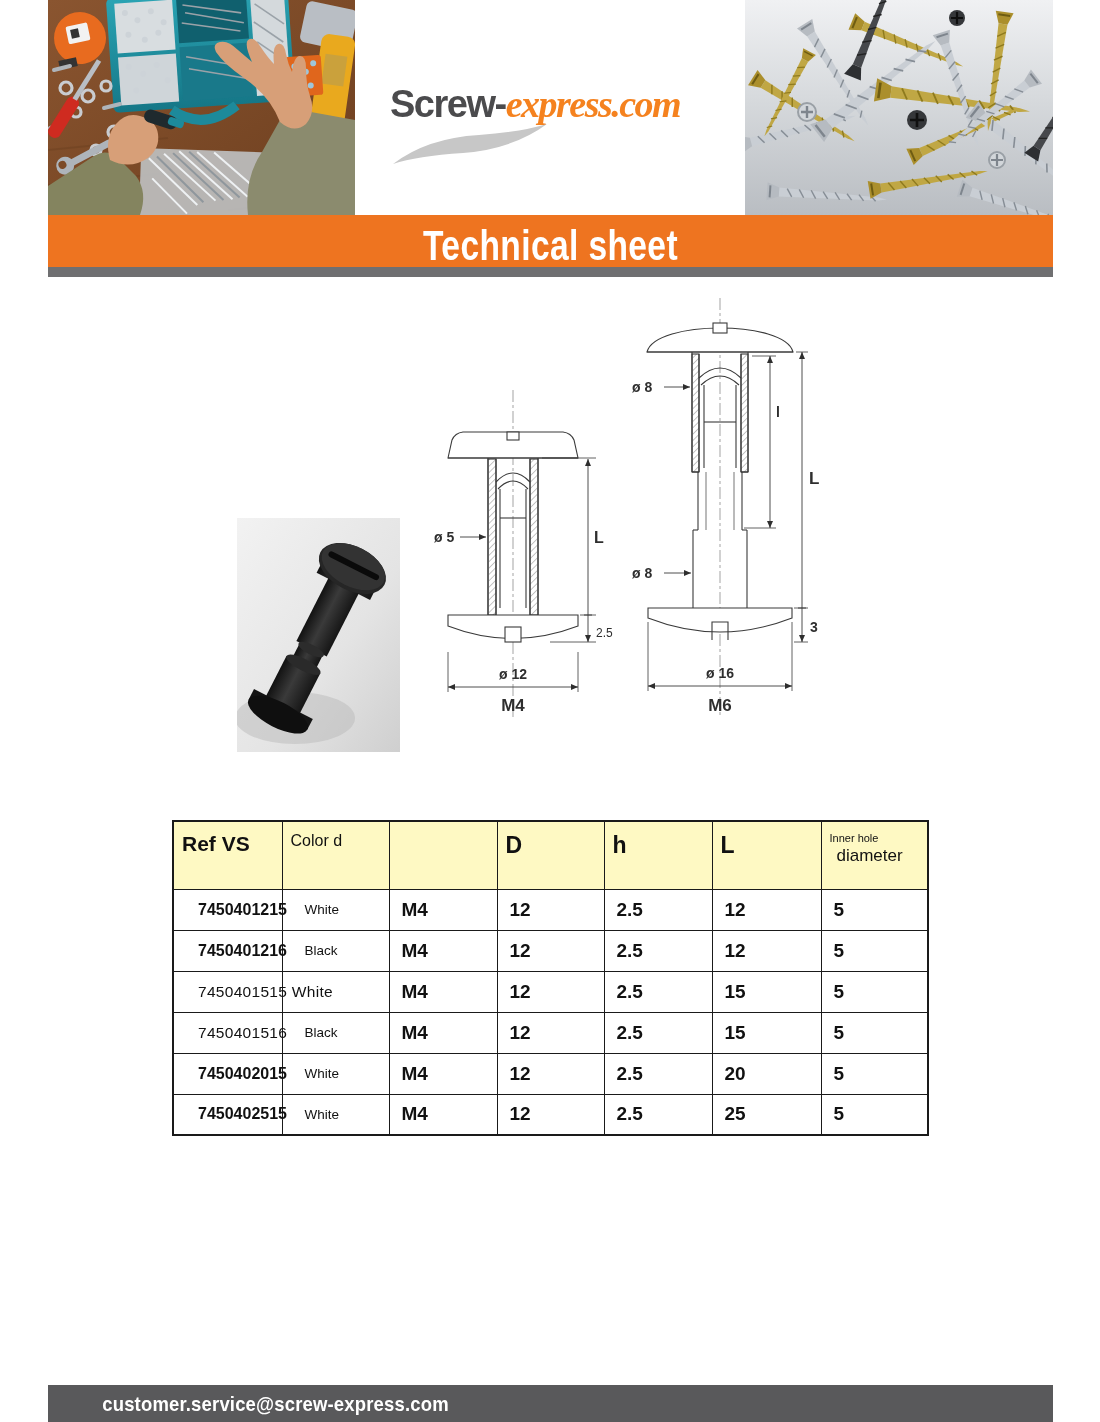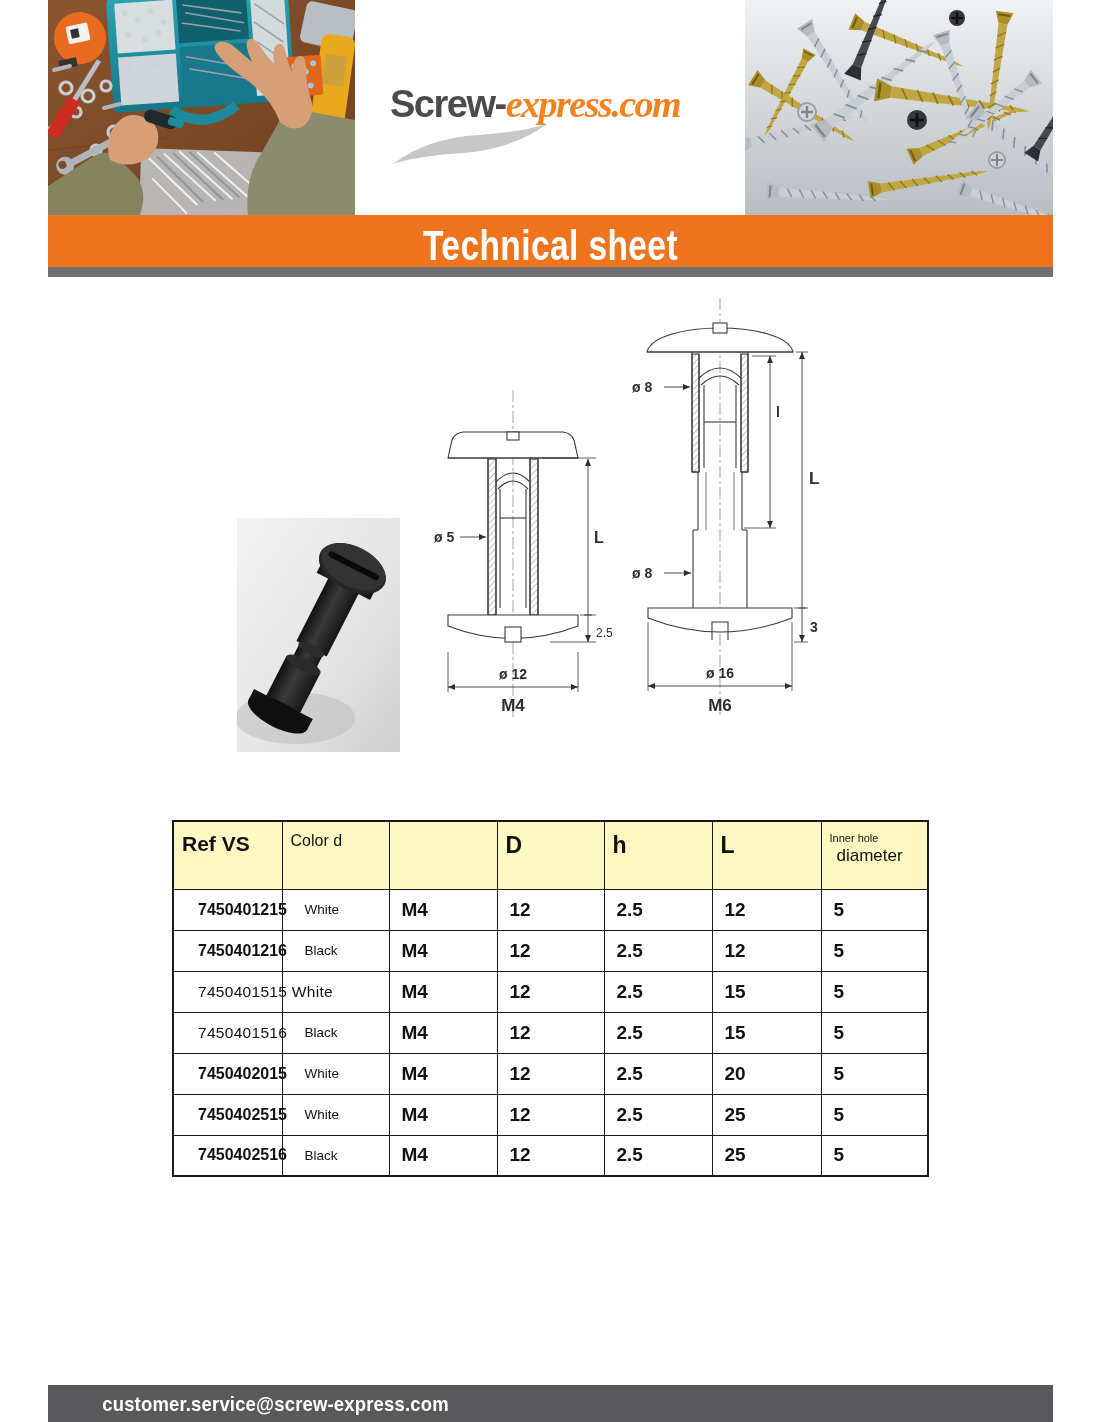--- a/index.html
+++ b/index.html
@@ -500,27 +500,18 @@
   </tr>
   <tr class="row">
     <td class="c-ref">7450402515</td>
     <td class="c-color">White</td>
     <td class="c-thread">M4</td>
     <td class="c-d">12</td>
     <td class="c-h">2.5</td>
     <td class="c-l">25</td>
     <td class="c-inner">5</td>
   </tr>
-  <tr class="row">
-    <td class="c-ref">7450402516</td>
-    <td class="c-color">Black</td>
-    <td class="c-thread">M4</td>
-    <td class="c-d">12</td>
-    <td class="c-h">2.5</td>
-    <td class="c-l">25</td>
-    <td class="c-inner">5</td>
-  </tr>
 </tbody>
   </table>
 
 <div id="footer-bar" class="abs">
   <span id="footer-email">customer.service@screw-express.com</span>
 </div>
 
 </body></html>

